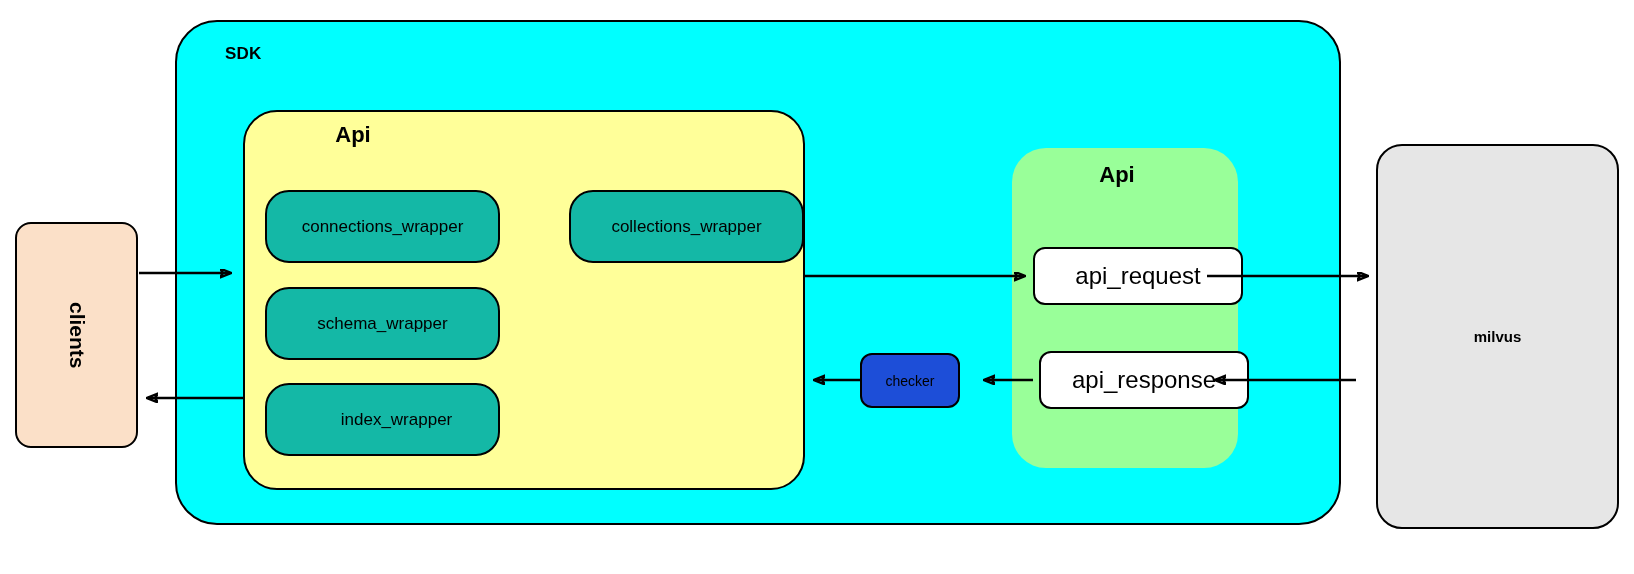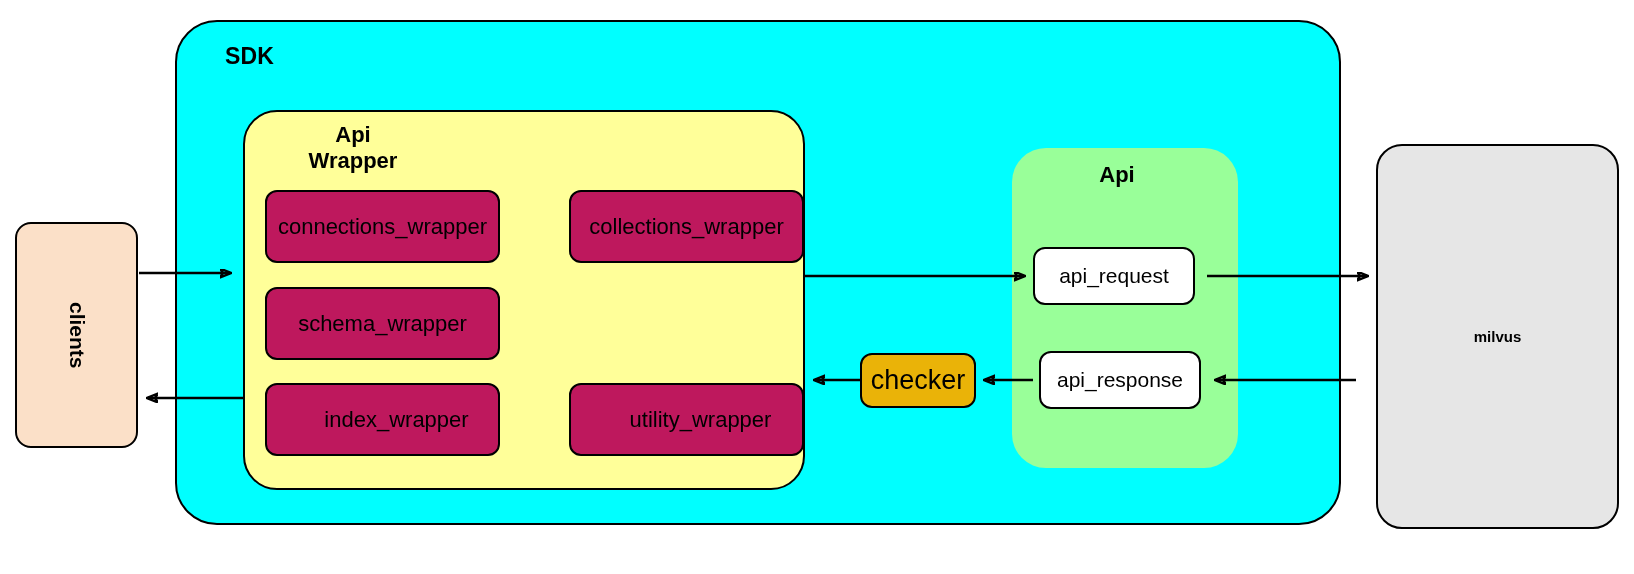--- a/index.html
+++ b/index.html
@@ -39,21 +39,21 @@
     width: 1166px;
     height: 505px;
     background: #00ffff;
     border-radius: 42px;
     display: block;
   }
   .sdk-label {
     position: absolute;
     left: 48px;
     top: 22px;
-    font-size: 23px;
+    font-size: 17px;
     font-weight: bold;
     letter-spacing: 0.2px;
     line-height: 1.12;
   }
 
   .apiwrapper-box {
     left: 243px;
     top: 110px;
     width: 562px;
     height: 380px;
@@ -88,50 +88,50 @@
     top: 14px;
     width: 190px;
     font-size: 22px;
     font-weight: bold;
     line-height: 1.2;
     text-align: center;
   }
 
   
   .wrapper-node {
-    background: #be185d;
-    border-radius: 12px;
-    font-size: 22px;
+    background: #14b8a6;
+    border-radius: 24px;
+    font-size: 17px;
     width: 235px;
     height: 73px;
   }
   .wrapper-node.col-a { left: 265px; }
   .wrapper-node.col-b { left: 569px; }
   .wrapper-node.row-1 { top: 190px; }
   .wrapper-node.row-2 { top: 287px; }
   .wrapper-node.row-3 { top: 383px; padding-left: 28px; }
 
   .gateway-node {
     background: #ffffff;
     border-radius: 12px;
-    font-size: 21px;
+    font-size: 24px;
     left: 1033px;
-    width: 162px;
+    width: 210px;
     height: 58px;
   }
   .gateway-node.req { top: 247px; }
   .gateway-node.resp { top: 351px; margin-left: 6px; }
 
   .checker-node {
-    background: #eab308;
+    background: #1d4ed8;
     border-radius: 12px;
-    font-size: 27px;
+    font-size: 14px;
     left: 860px;
     top: 353px;
-    width: 116px;
+    width: 100px;
     height: 55px;
   }
 
   .clients-box {
     left: 15px;
     top: 222px;
     width: 123px;
     height: 226px;
     background: #fbe0c8;
     border-radius: 16px;
@@ -172,35 +172,33 @@
 
 <div id="diagram">
 
   <div class="node sdk-box">
     <div class="sdk-label">SDK</div>
   </div>
 
   <div class="node apiwrapper-box">
     <div class="apiwrapper-label">
       <div>Api</div>
-      <div>Wrapper</div>
     </div>
   </div>
 
   <div class="node apigateway-box">
     <div class="apigateway-label">
       <div>Api</div>
     </div>
   </div>
 
   <div class="node wrapper-node col-a row-1">connections_wrapper</div>
   <div class="node wrapper-node col-b row-1">collections_wrapper</div>
   <div class="node wrapper-node col-a row-2">schema_wrapper</div>
   <div class="node wrapper-node col-a row-3">index_wrapper</div>
-  <div class="node wrapper-node col-b row-3">utility_wrapper</div>
 
   <div class="node checker-node">checker</div>
 
   <div class="node gateway-node req">api_request</div>
   <div class="node gateway-node resp">api_response</div>
 
   <div class="node clients-box">
     <span class="vtext">clients</span>
   </div>
 

